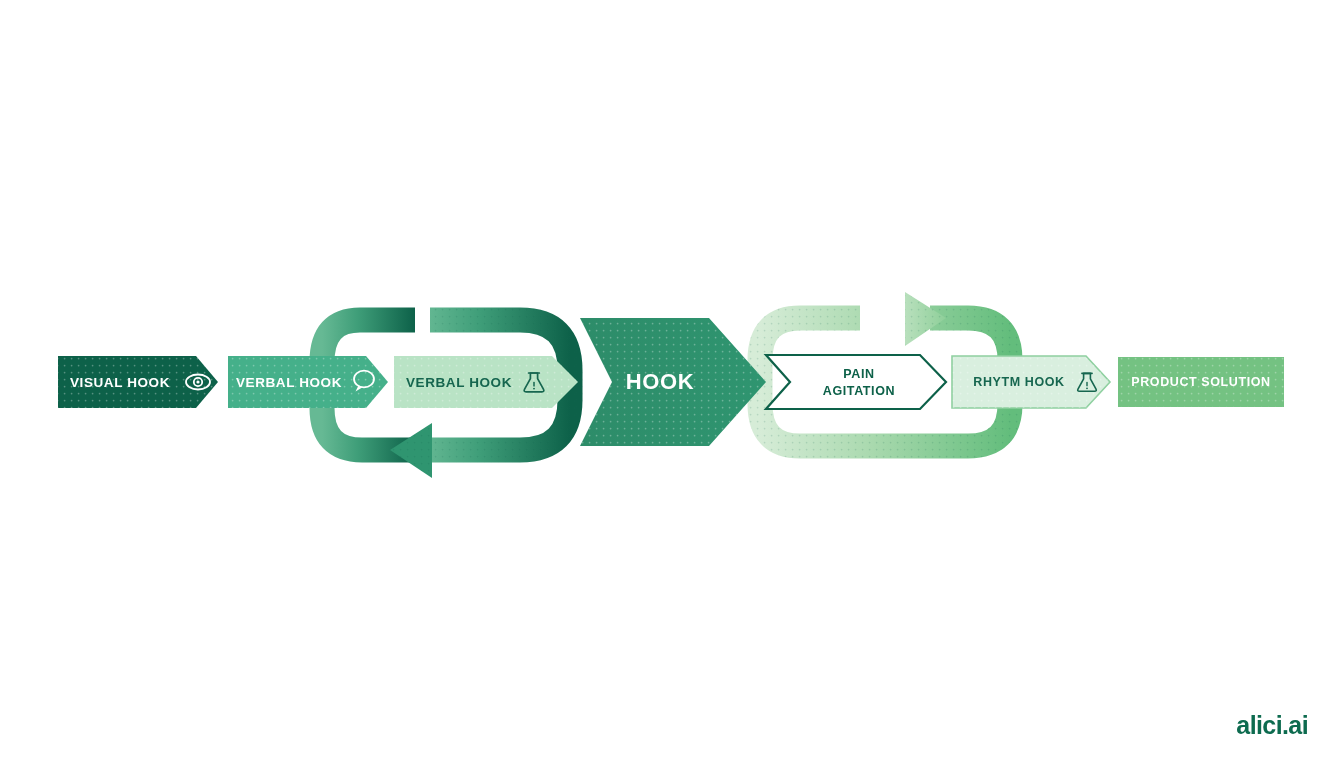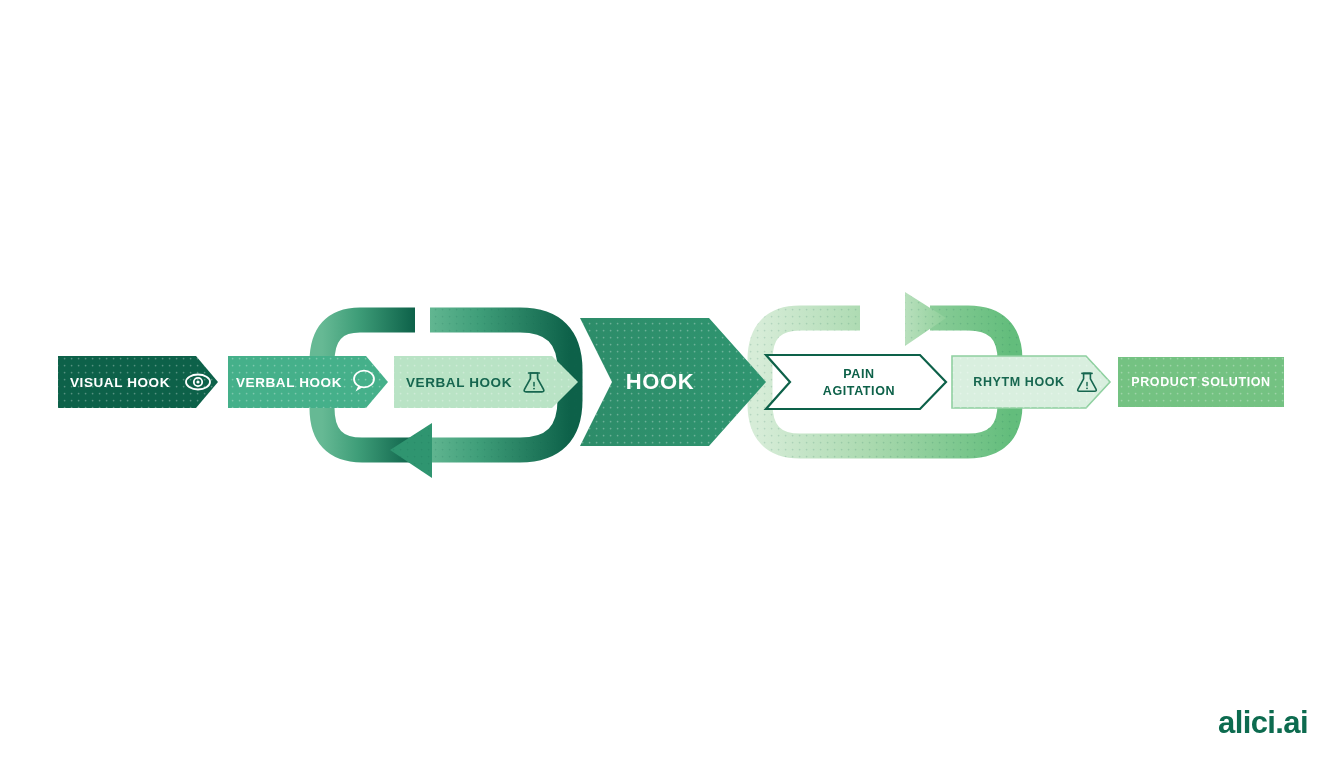--- a/index.html
+++ b/index.html
@@ -34,21 +34,21 @@
     letter-spacing: 0.6px;
     font-family: "Liberation Sans", sans-serif;
     dominant-baseline: middle;
     text-anchor: middle;
   }
   .logo-text {
     position: absolute;
     right: 52px;
     bottom: 30px;
     font-family: "Liberation Sans", sans-serif;
-    font-size: 31px;
+    font-size: 25px;
     font-weight: bold;
     letter-spacing: -0.6px;
     color: #0d6b4f;
     line-height: 1;
     user-select: none;
   }
 </style>
 </head>
 <body>
 

